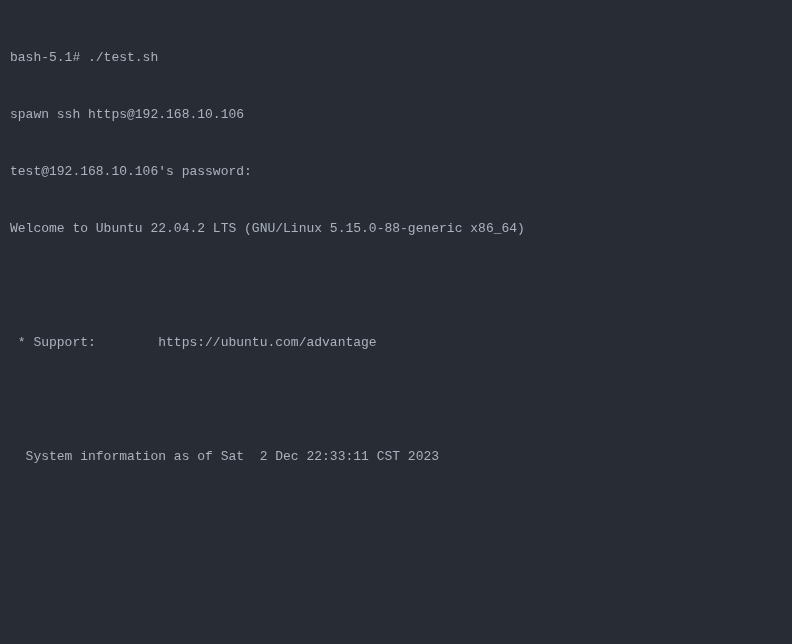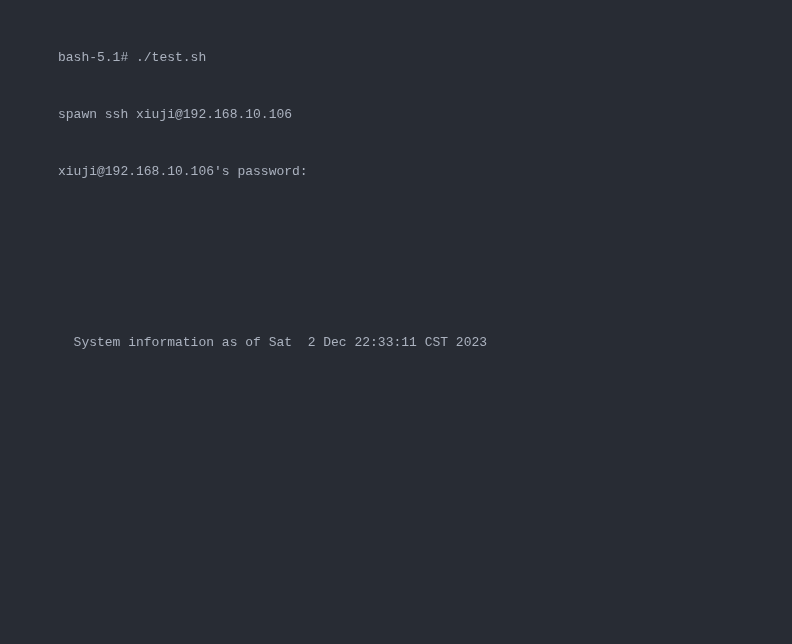--- a/index.html
+++ b/index.html
@@ -17,31 +17,32 @@
       width: 792px;
       height: 644px;
       overflow: hidden;
     }
     .terminal {
       white-space: pre;
     }
     .line {
       display: block;
       min-height: 19px;
-      margin-left: 48px;
     }
   </style>
 </head>
 <body>
 
 <div class="terminal">
   <span class="line">bash-5.1# ./test.sh</span>
-  <span class="line">spawn ssh xiuji@192.168.10.106</span>
-  <span class="line">xiuji@192.168.10.106's password:</span>
+  <span class="line">spawn ssh https@192.168.10.106</span>
+  <span class="line">test@192.168.10.106's password:</span>
+  <span class="line">Welcome to Ubuntu 22.04.2 LTS (GNU/Linux 5.15.0-88-generic x86_64)</span>
   <span class="line"></span>
+  <span class="line"> * Support:        https://ubuntu.com/advantage</span>
   <span class="line"></span>
   <span class="line">  System information as of Sat  2 Dec 22:33:11 CST 2023</span>
   <span class="line"></span>
   
   
   
   
   
   
   

